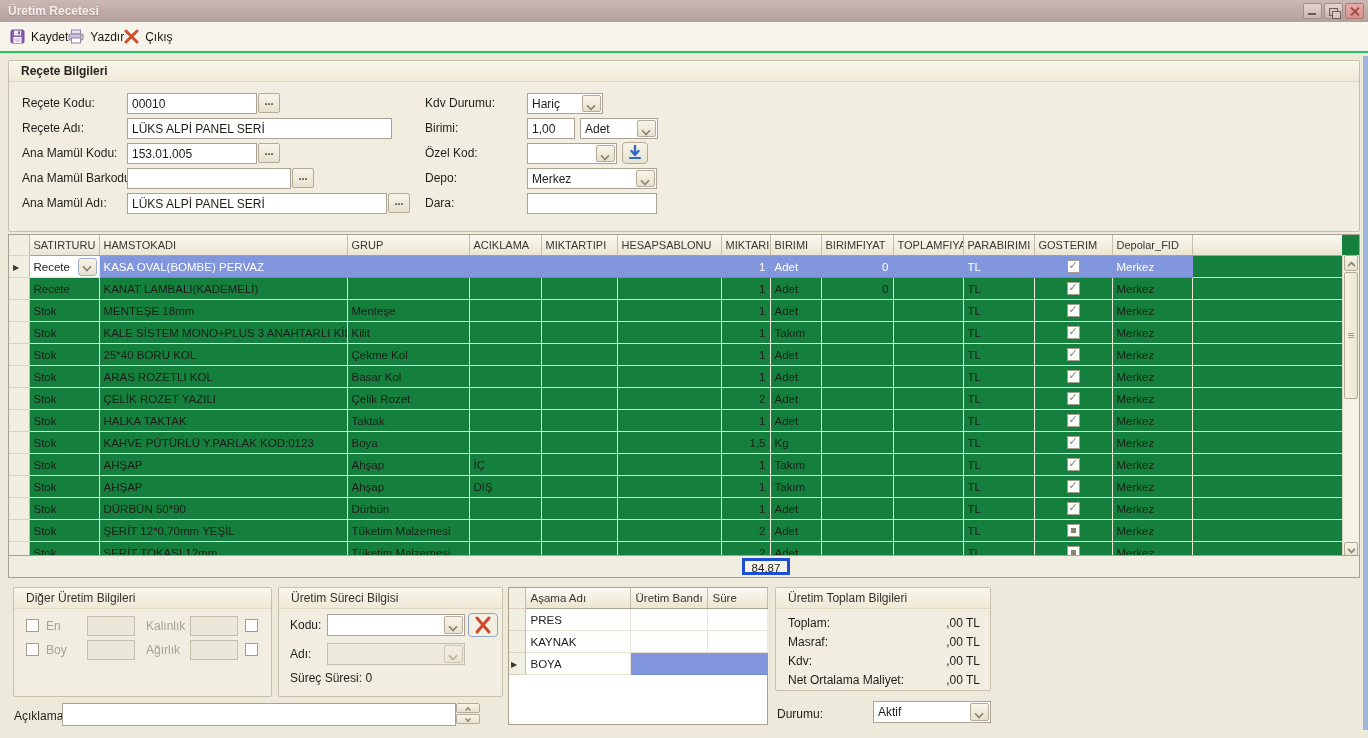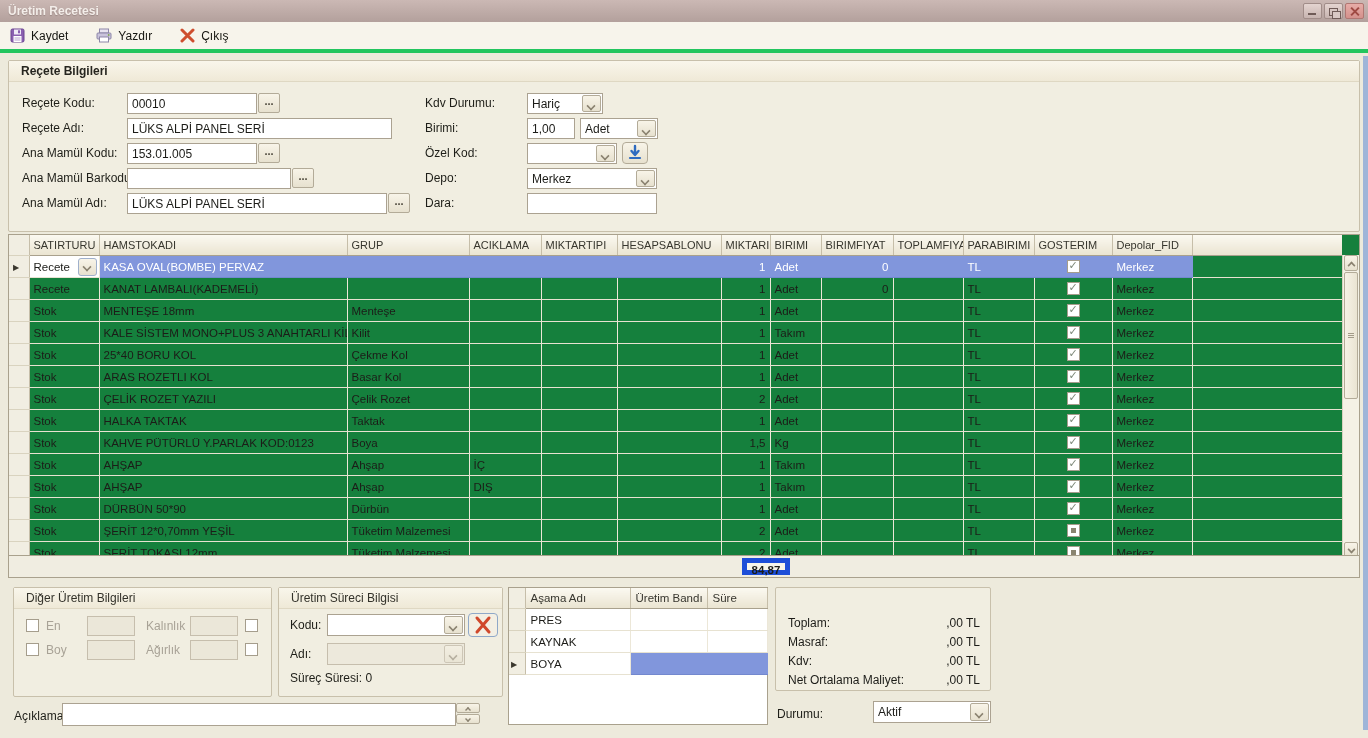--- a/index.html
+++ b/index.html
@@ -19,21 +19,21 @@
   .minbar{position:absolute;left:4px;bottom:3px;width:8px;height:2px;background:#6F5B57;}
   .restsq{position:absolute;left:4px;top:4px;width:7px;height:6px;border:1px solid #6F5B57;background:transparent;}
   .restsq.b{left:7px;top:7px;background:#D9C8C4;}
   .xline{position:absolute;left:4px;top:3px;width:10px;height:9px;}
   .xline:before,.xline:after{content:"";position:absolute;left:4px;top:-1px;width:2px;height:11px;background:#9E4A44;}
   .xline:before{transform:rotate(45deg);}
   .xline:after{transform:rotate(-45deg);}
 
   
   .toolbar{position:absolute;left:0;top:22px;width:100%;height:31px;background:#F7F4EB;
-    border-bottom:4px solid #22c55e;display:flex;align-items:center;gap:28px;
+    border-bottom:2px solid #22c55e;display:flex;align-items:center;
     padding-left:10px;box-sizing:border-box;}
   .toolbtn{display:flex;align-items:center;gap:6px;cursor:default;}
   .toolbtn span{font-size:12px;color:#151510;}
 
   
   .groupbox{position:absolute;background:#F1EEE1;border:1px solid #C8C0AB;border-radius:2px;box-sizing:border-box;}
   .grouphdr{height:20px;background:linear-gradient(#F9F6EB,#EFE9D7);border-bottom:1px solid #DFD8C3;
     display:flex;align-items:center;padding-left:12px;}
   .grouphdr.bold{font-weight:bold;font-size:12px;color:#26251F;}
   .grouphdr.normal{font-size:12px;color:#33322A;}
@@ -77,21 +77,21 @@
   .mini-combo:after{content:"";position:absolute;left:4px;top:4px;width:6px;height:6px;
     border-right:2px solid #8A8270;border-bottom:2px solid #8A8270;transform:rotate(45deg) scale(.8);}
   .rowarrow{font-size:8px;color:#3A372E;position:relative;top:-1px;}
   .cb{display:inline-block;width:13px;height:13px;background:#fff;border:1px solid #A59D8C;
     box-sizing:border-box;position:relative;vertical-align:middle;}
   .cb.checked:after{content:"✓";position:absolute;left:1px;top:-2px;font-size:11px;color:#7D8878;}
   .cb.partial:after{content:"";position:absolute;left:3px;top:3px;width:5px;height:5px;background:#8A8570;}
   .grid-footer{position:absolute;left:0;right:0;bottom:0;height:21px;background:#F0EDE1;
     border-top:1px solid #A9A18D;}
   .total-box{position:absolute;left:733px;top:2px;width:48px;height:17px;background:#F7F4EA;
-    border:5px solid #1d4ed8;box-sizing:border-box;text-align:center;line-height:15px;font-size:11.5px;font-weight:bold;}
+    border:3px solid #1d4ed8;box-sizing:border-box;text-align:center;line-height:15px;font-size:11.5px;}
   
   .vsb{position:absolute;right:0;top:20px;width:17px;height:303px;background:#F4F1E5;border-left:1px solid #D8D2BE;box-sizing:border-box;}
   .sbtn{position:absolute;left:1px;width:14px;height:16px;background:linear-gradient(#F8F4E8,#E7E1CF);
     border:1px solid #B3AB98;border-radius:2px;box-sizing:border-box;}
   .sbtn.up{top:0;}
   .sbtn.down{bottom:0;}
   .sbtn.up:after{content:"";position:absolute;left:3px;top:6px;width:5px;height:5px;
     border-left:2px solid #8A8270;border-top:2px solid #8A8270;transform:rotate(45deg) scale(.8);}
   .sbtn.down:after{content:"";position:absolute;left:3px;top:3px;width:5px;height:5px;
     border-right:2px solid #8A8270;border-bottom:2px solid #8A8270;transform:rotate(45deg) scale(.8);}
@@ -599,20 +599,21 @@
             <td class="c-ind"><span class="rowarrow">▶</span></td>
             <td>BOYA</td>
             <td class="selcell"></td>
             <td class="selcell"></td>
           </tr>
         </tbody>
     </table>
   </div>
 
   <div class="groupbox" style="left:775px;top:587px;width:216px;height:104px;">
+    <div class="grouphdr normal">Üretim Toplam Bilgileri</div>
     <div class="trow" style="top:28px;">
       <span>Toplam:</span>
       <span>,00 TL</span>
     </div>
     <div class="trow" style="top:47px;">
       <span>Masraf:</span>
       <span>,00 TL</span>
     </div>
     <div class="trow" style="top:66px;">
       <span>Kdv:</span>

